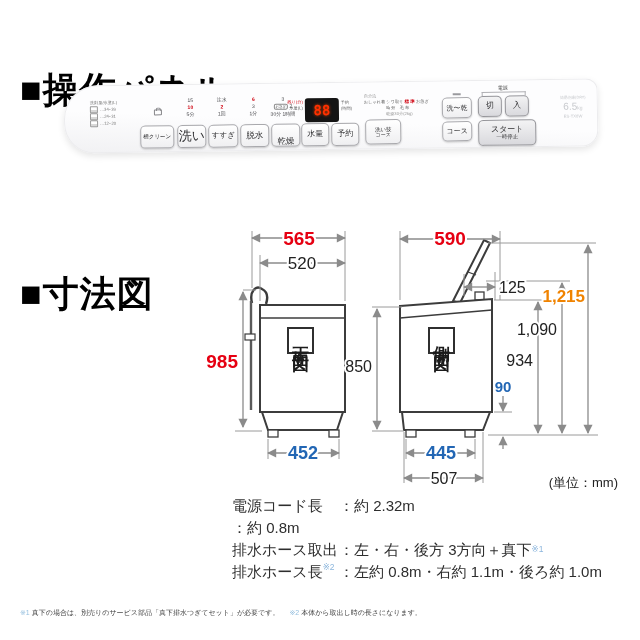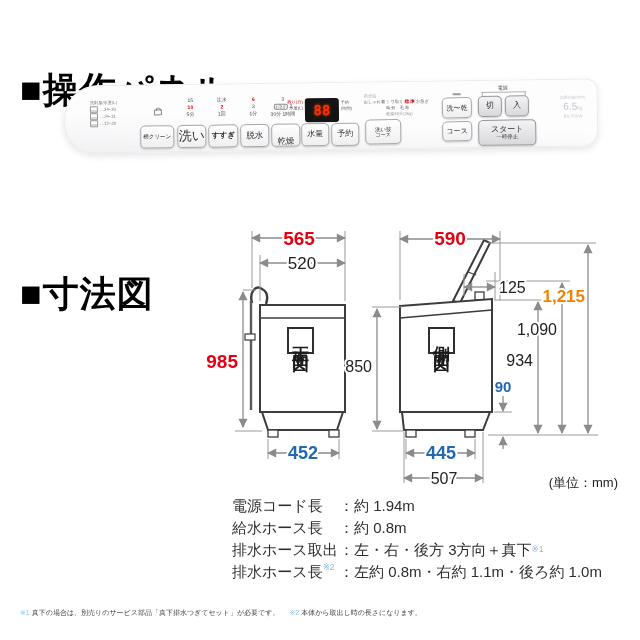--- a/index.html
+++ b/index.html
@@ -90,21 +90,21 @@
   </div>
   <div class="pbtn" style="left:113px;top:41px;width:27px;height:21px;font-size:13px;">
       <span>洗い</span>
     </div>
 
   <div class="num-col" style="left:144px;top:13px;width:28px;">
     <span>注水</span>
     <span class="red">2</span>
     <span>1回</span>
   </div>
-  <div class="pbtn" style="left:144px;top:41px;width:28px;height:21px;font-size:7.5px;font-weight:bold;">
+  <div class="pbtn" style="left:144px;top:41px;width:28px;height:21px;font-size:7.5px;">
       <span>すすぎ</span>
     </div>
 
   <div class="num-col" style="left:176px;top:13px;width:27px;">
     <span class="red">6</span>
     <span>3</span>
     <span>1分</span>
   </div>
   <div class="pbtn" style="left:176px;top:41px;width:27px;height:21px;font-size:8.5px;">
       <span>脱水</span>
@@ -244,24 +244,23 @@
   <text class="dblk" x="444" y="484" font-size="16" text-anchor="middle">507</text>
   <text class="dblk" x="618" y="487" font-size="13" text-anchor="end">(単位：mm)</text>
 </svg>
 
 <div class="vlabel" style="left:287px;top:327px;">正面図</div>
 <div class="vlabel" style="left:428px;top:327px;">側面図</div>
 
 <div class="specs">
   <div class="spec-row">
     <span class="lab-wrap"><span>電源コード長</span></span>
-    <span>：約 1.94m</span>
-  </div>
-  <div class="spec-row">
-    <span class="lab-wrap"><span>給水ホース長</span></span>
+    <span>：約 2.32m</span>
+  </div>
+  <div class="spec-row">
     <span>：約 0.8m</span>
   </div>
   <div class="spec-row">
     <span class="lab-wrap"><span>排水ホース取出</span></span>
     <span>：左・右・後方 3方向＋真下</span>
     <span class="sup">※1</span>
   </div>
   <div class="spec-row">
     <span class="lab-wrap"><span>排水ホース長</span><span class="sup">※2</span></span>
     <span>：左約 0.8m・右約 1.1m・後ろ約 1.0m</span>

